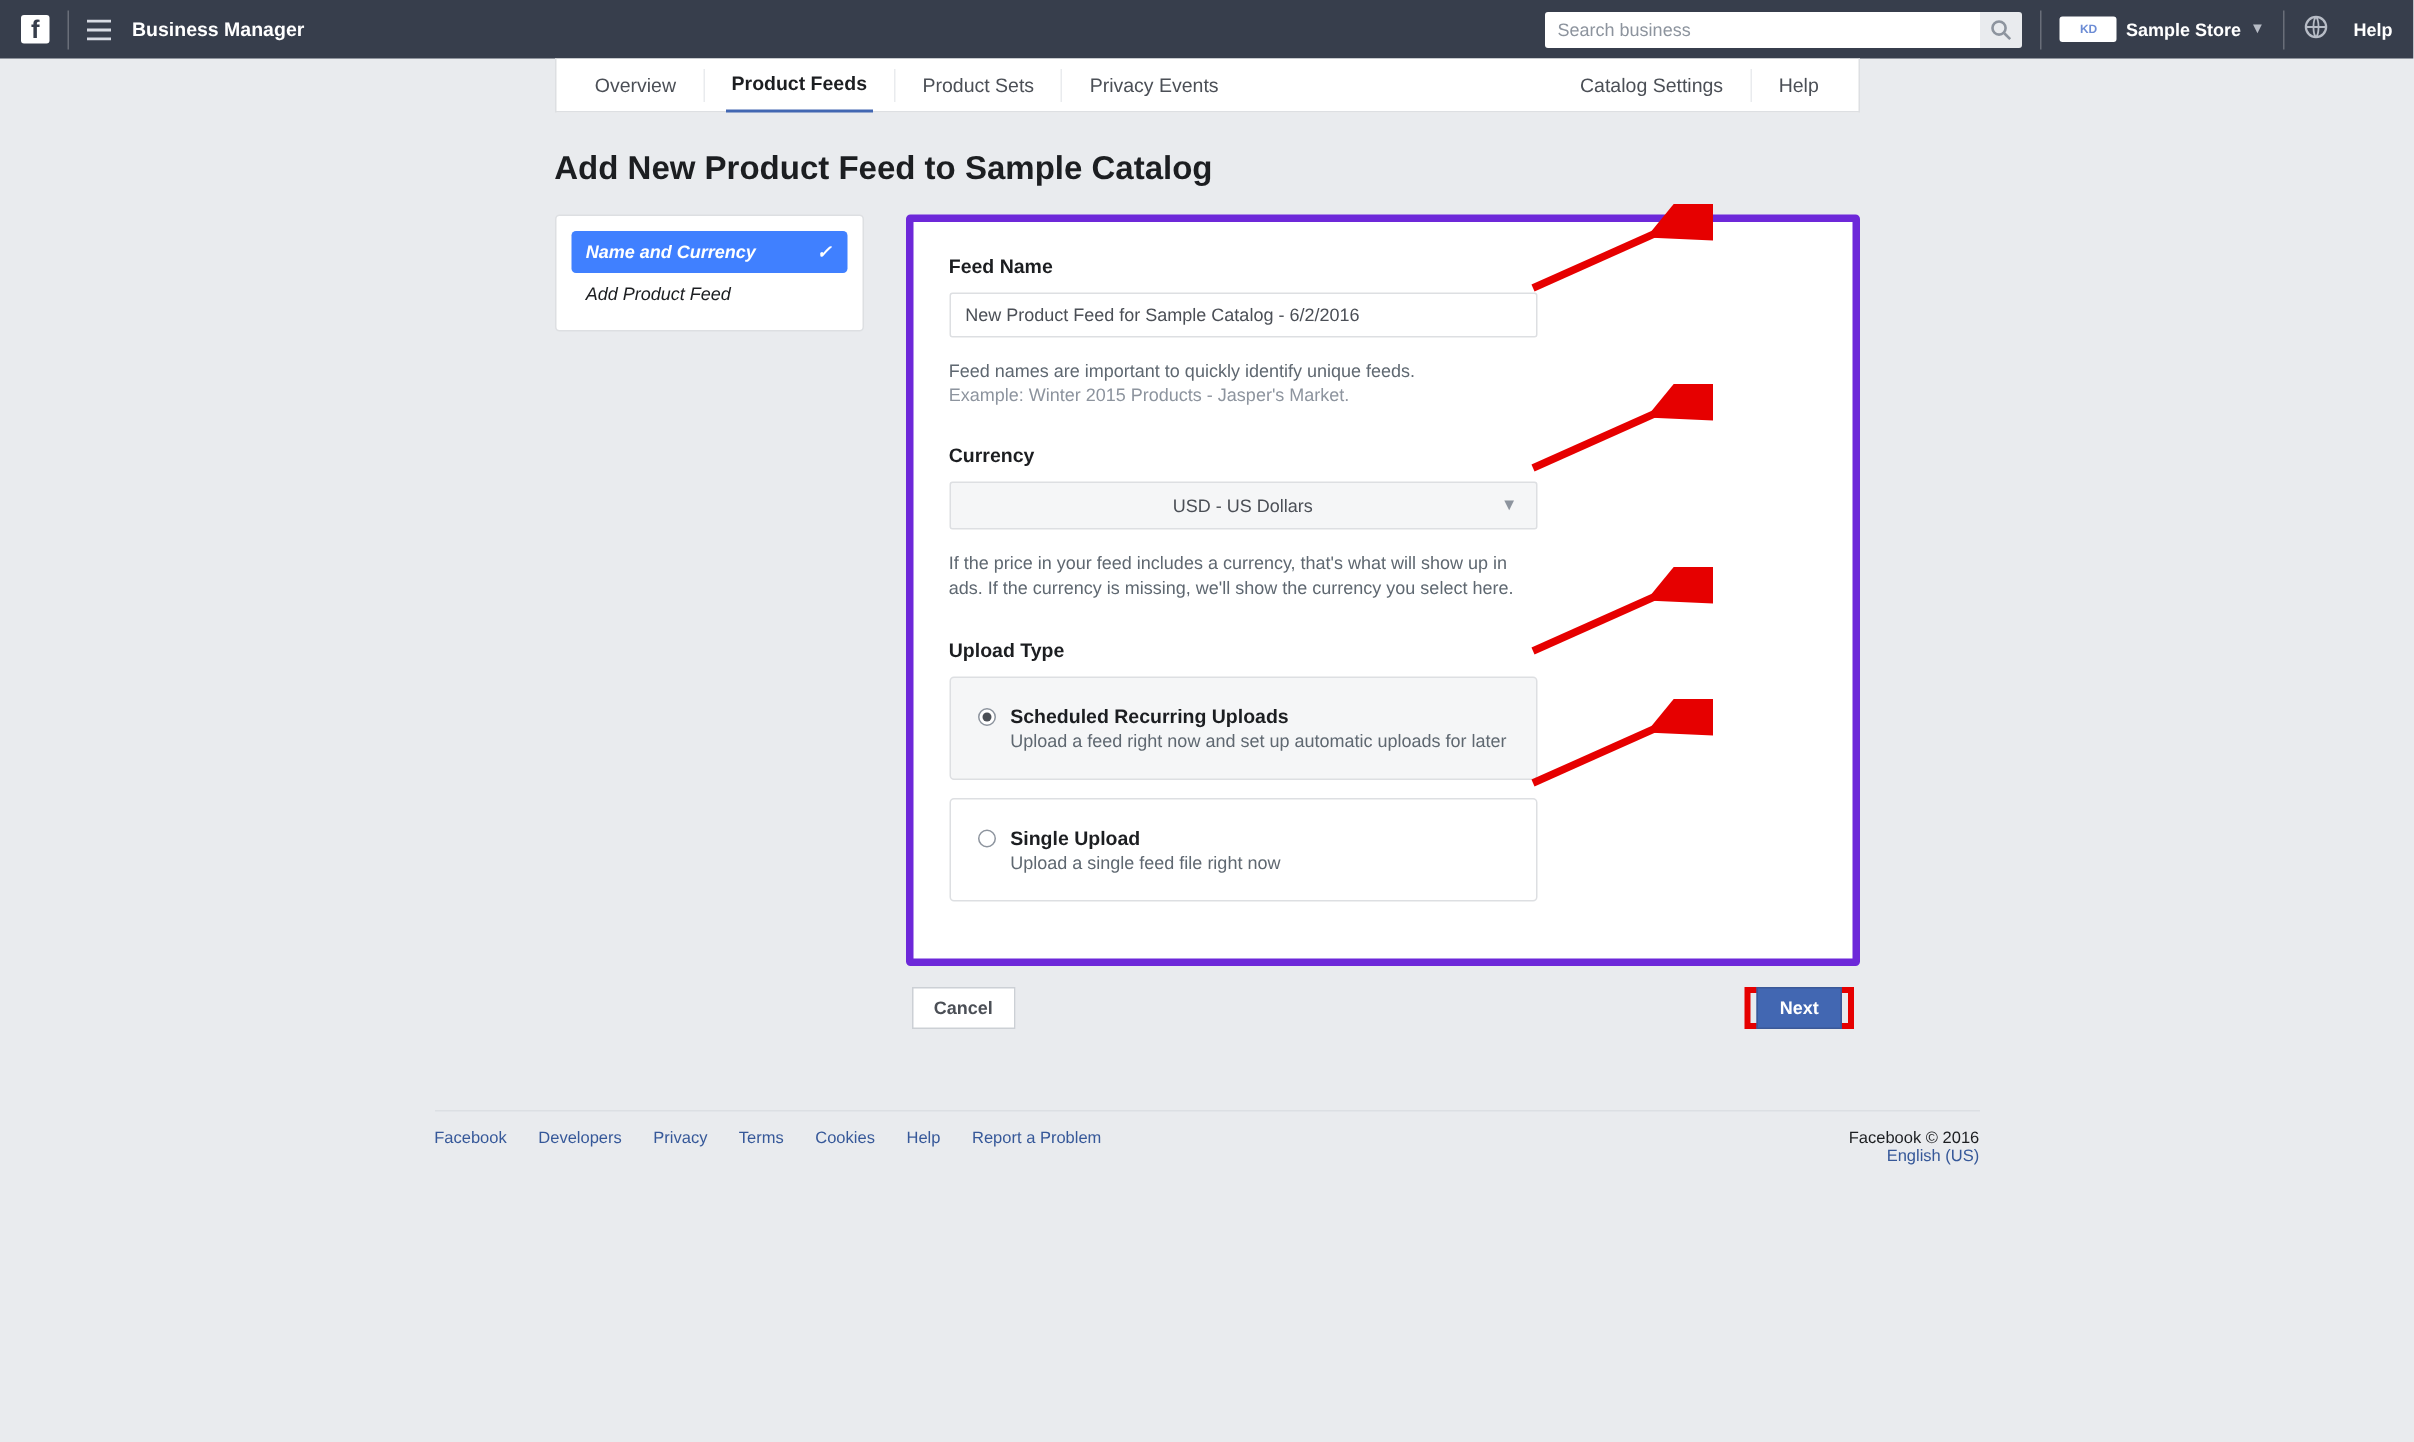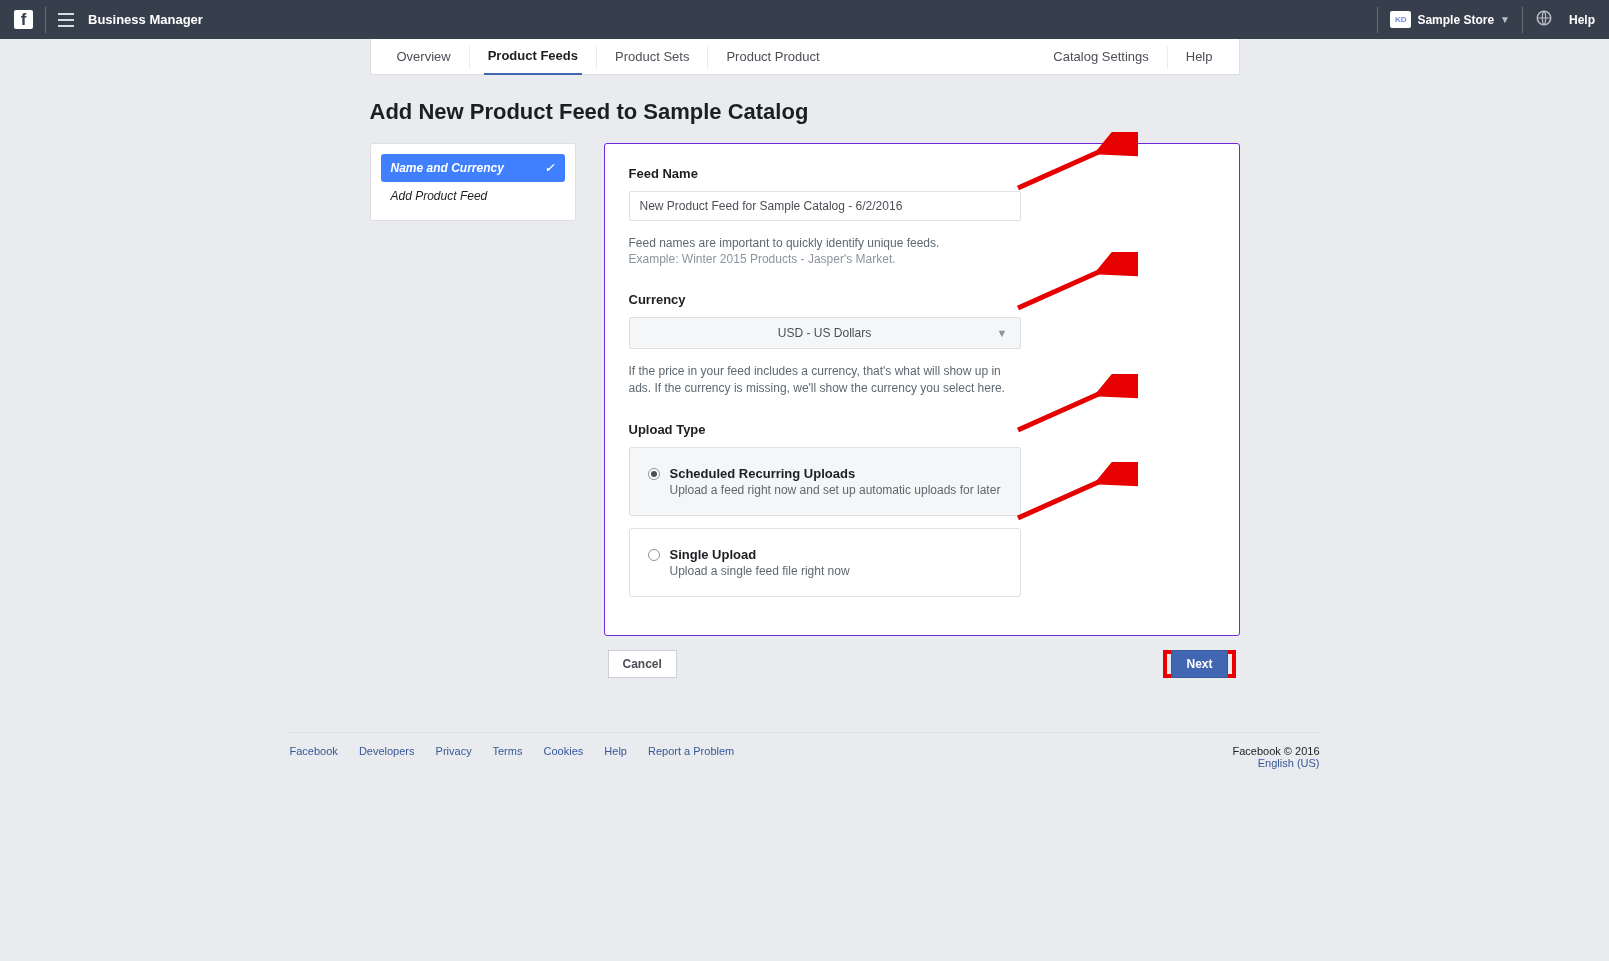--- a/index.html
+++ b/index.html
@@ -52,21 +52,21 @@
     width: 28px; background:#e9ebee; border:0; border-radius:0 2px 2px 0;
     display:flex; align-items:center; justify-content:center; cursor:pointer;
     color:#8d949e;
   }
 
   .store-pill {
     display:flex; align-items:center; gap:6px;
     font-size:12px; font-weight:bold; color:#fff;
   }
   .store-logo {
-    width:21px; height:17px; background:#fff; color:#6c8cd5;
+    width:38px; height:17px; background:#fff; color:#6c8cd5;
     font-size:8px; font-weight:bold; display:flex; align-items:center; justify-content:center;
     border-radius:2px;
   }
   .caret-down-mini { font-size:10px; color:#b7bcc6; }
 
   .globe-icon { color:#b7bcc6; }
   .help-toplink { font-size:12px; color:#fff; font-weight:bold; cursor:pointer; }
 
   
   .shell { width: 870px; margin: 0 auto; }
@@ -99,21 +99,21 @@
   }
   .wizard-step {
     display:flex; align-items:center; justify-content:space-between;
     padding:7px 10px; border-radius:3px; font-size:12px; cursor:default;
   }
   .wizard-step.active { background:#4080ff; color:#fff; font-weight:bold; }
   .wizard-step .check { color:#fff; }
 
   .formcard {
     flex:1;
-    background:#fff; border:1px solid #6d28d9; border-radius:3px;
+    background:#fff; border:5px solid #6d28d9; border-radius:3px;
     padding:22px 24px 38px 24px;
     font-size:13px;
     position:relative;
   }
   .formcard .lbl { font-weight:bold; color:#1c1e21; margin-bottom:10px; }
   .formcard .sub { color:#5f6871; font-size:12px; line-height:1.4; }
   .formcard .subex { color:#8d949e; font-size:12px; }
 
   .text-input {
     width:392px; height:30px; border:1px solid #dddfe2; border-radius:2px;
@@ -178,20 +178,29 @@
   <div class="vdiv"></div>
   <div class="hamburger">
     <svg width="16" height="14" viewBox="0 0 16 14">
         <path d="M0 1h16M0 7h16M0 13h16" stroke="currentColor" stroke-width="2"></path>
       </svg>
   </div>
   <div class="app-title">Business Manager</div>
 
   <div class="spacer"></div>
 
+  <div class="searchwrap">
+    <input type="text" placeholder="Search business" style="">
+    <button class="searchbtn">
+      <svg width="14" height="14" viewBox="0 0 16 16">
+        <circle cx="6.5" cy="6.5" r="5" fill="none" stroke="currentColor" stroke-width="2"></circle>
+        <line x1="10.5" y1="10.5" x2="15" y2="15" stroke="currentColor" stroke-width="2"></line>
+      </svg>
+    </button>
+  </div>
 
   <div class="vdiv"></div>
 
   <div class="store-pill">
     <div class="store-logo">KD</div>
     <span>Sample Store</span>
     <span class="caret-down-mini">▼</span>
   </div>
 
   <div class="vdiv"></div>
@@ -209,21 +218,21 @@
 
 <div class="shell">
 
   <div class="tabsbar">
     <div class="tab">Overview</div>
     <div class="tabdiv"></div>
     <div class="tab active">Product Feeds</div>
     <div class="tabdiv"></div>
     <div class="tab">Product Sets</div>
     <div class="tabdiv"></div>
-    <div class="tab">Product Product</div>
+    <div class="tab">Privacy Events</div>
     <div class="grow"></div>
     <div class="tab">Catalog Settings</div>
     <div class="tabdiv"></div>
     <div class="tab">Help</div>
   </div>
 
   <div class="page-title">Add New Product Feed to Sample Catalog</div>
 
   <div class="cols">
 

